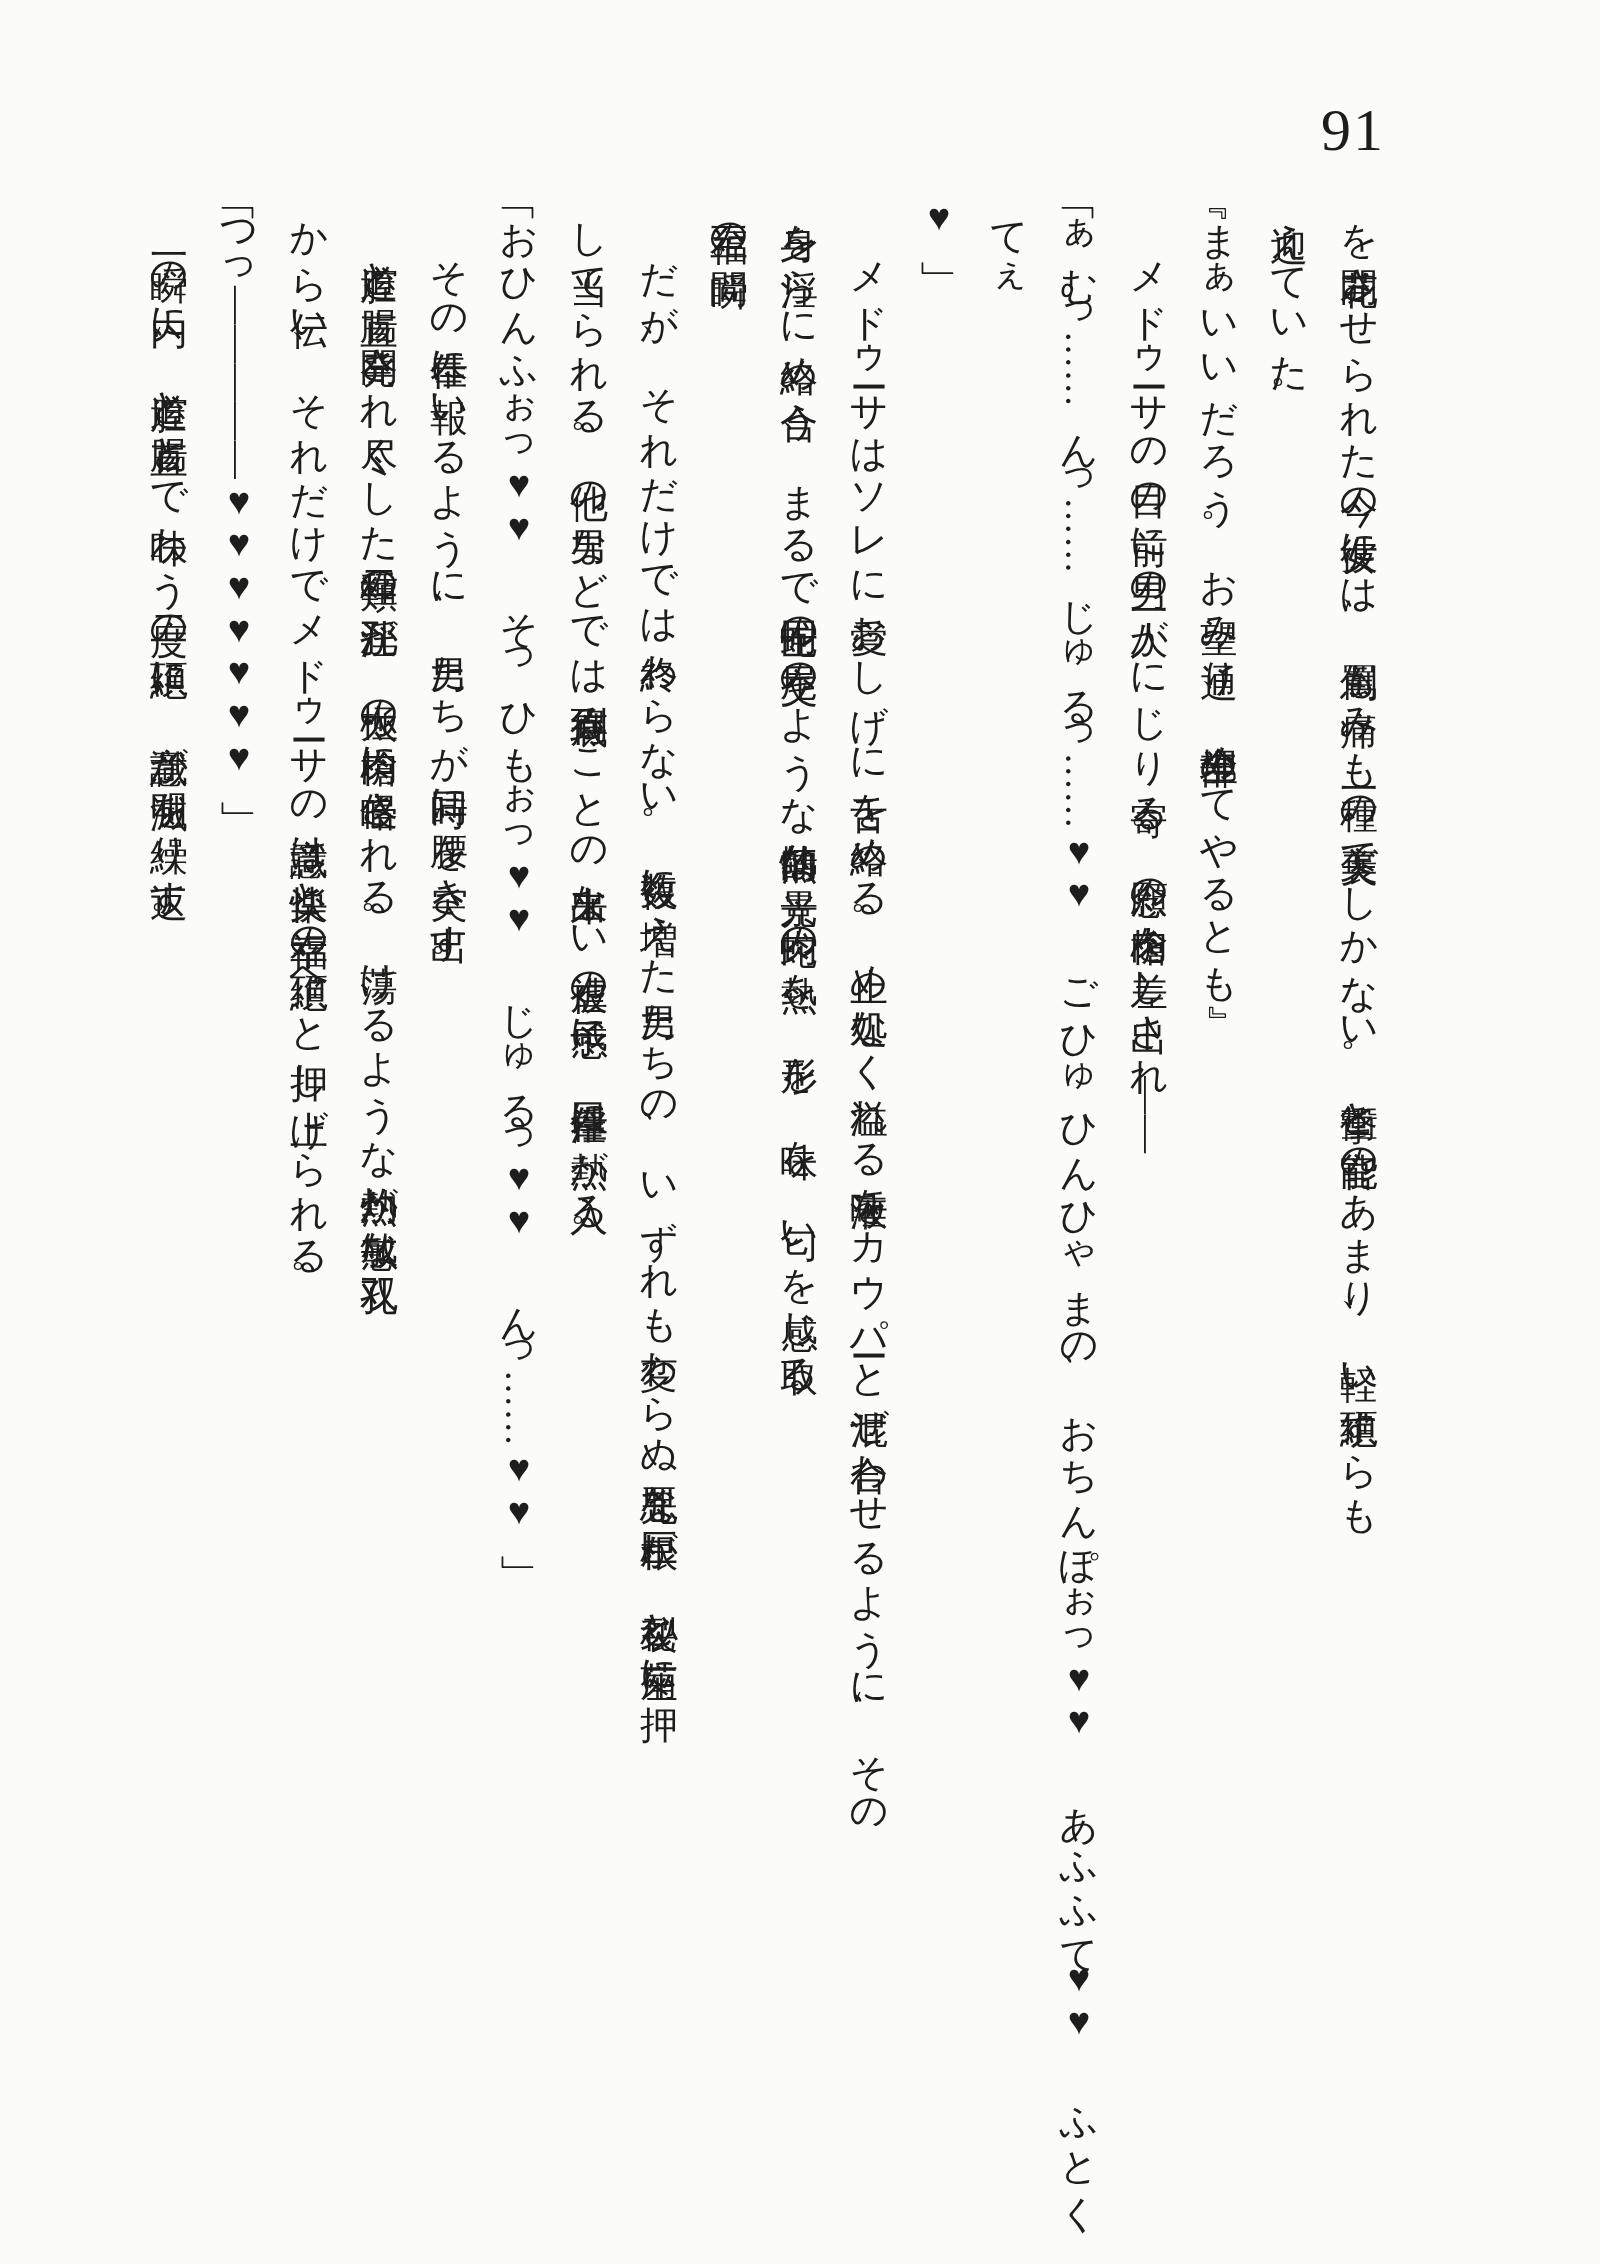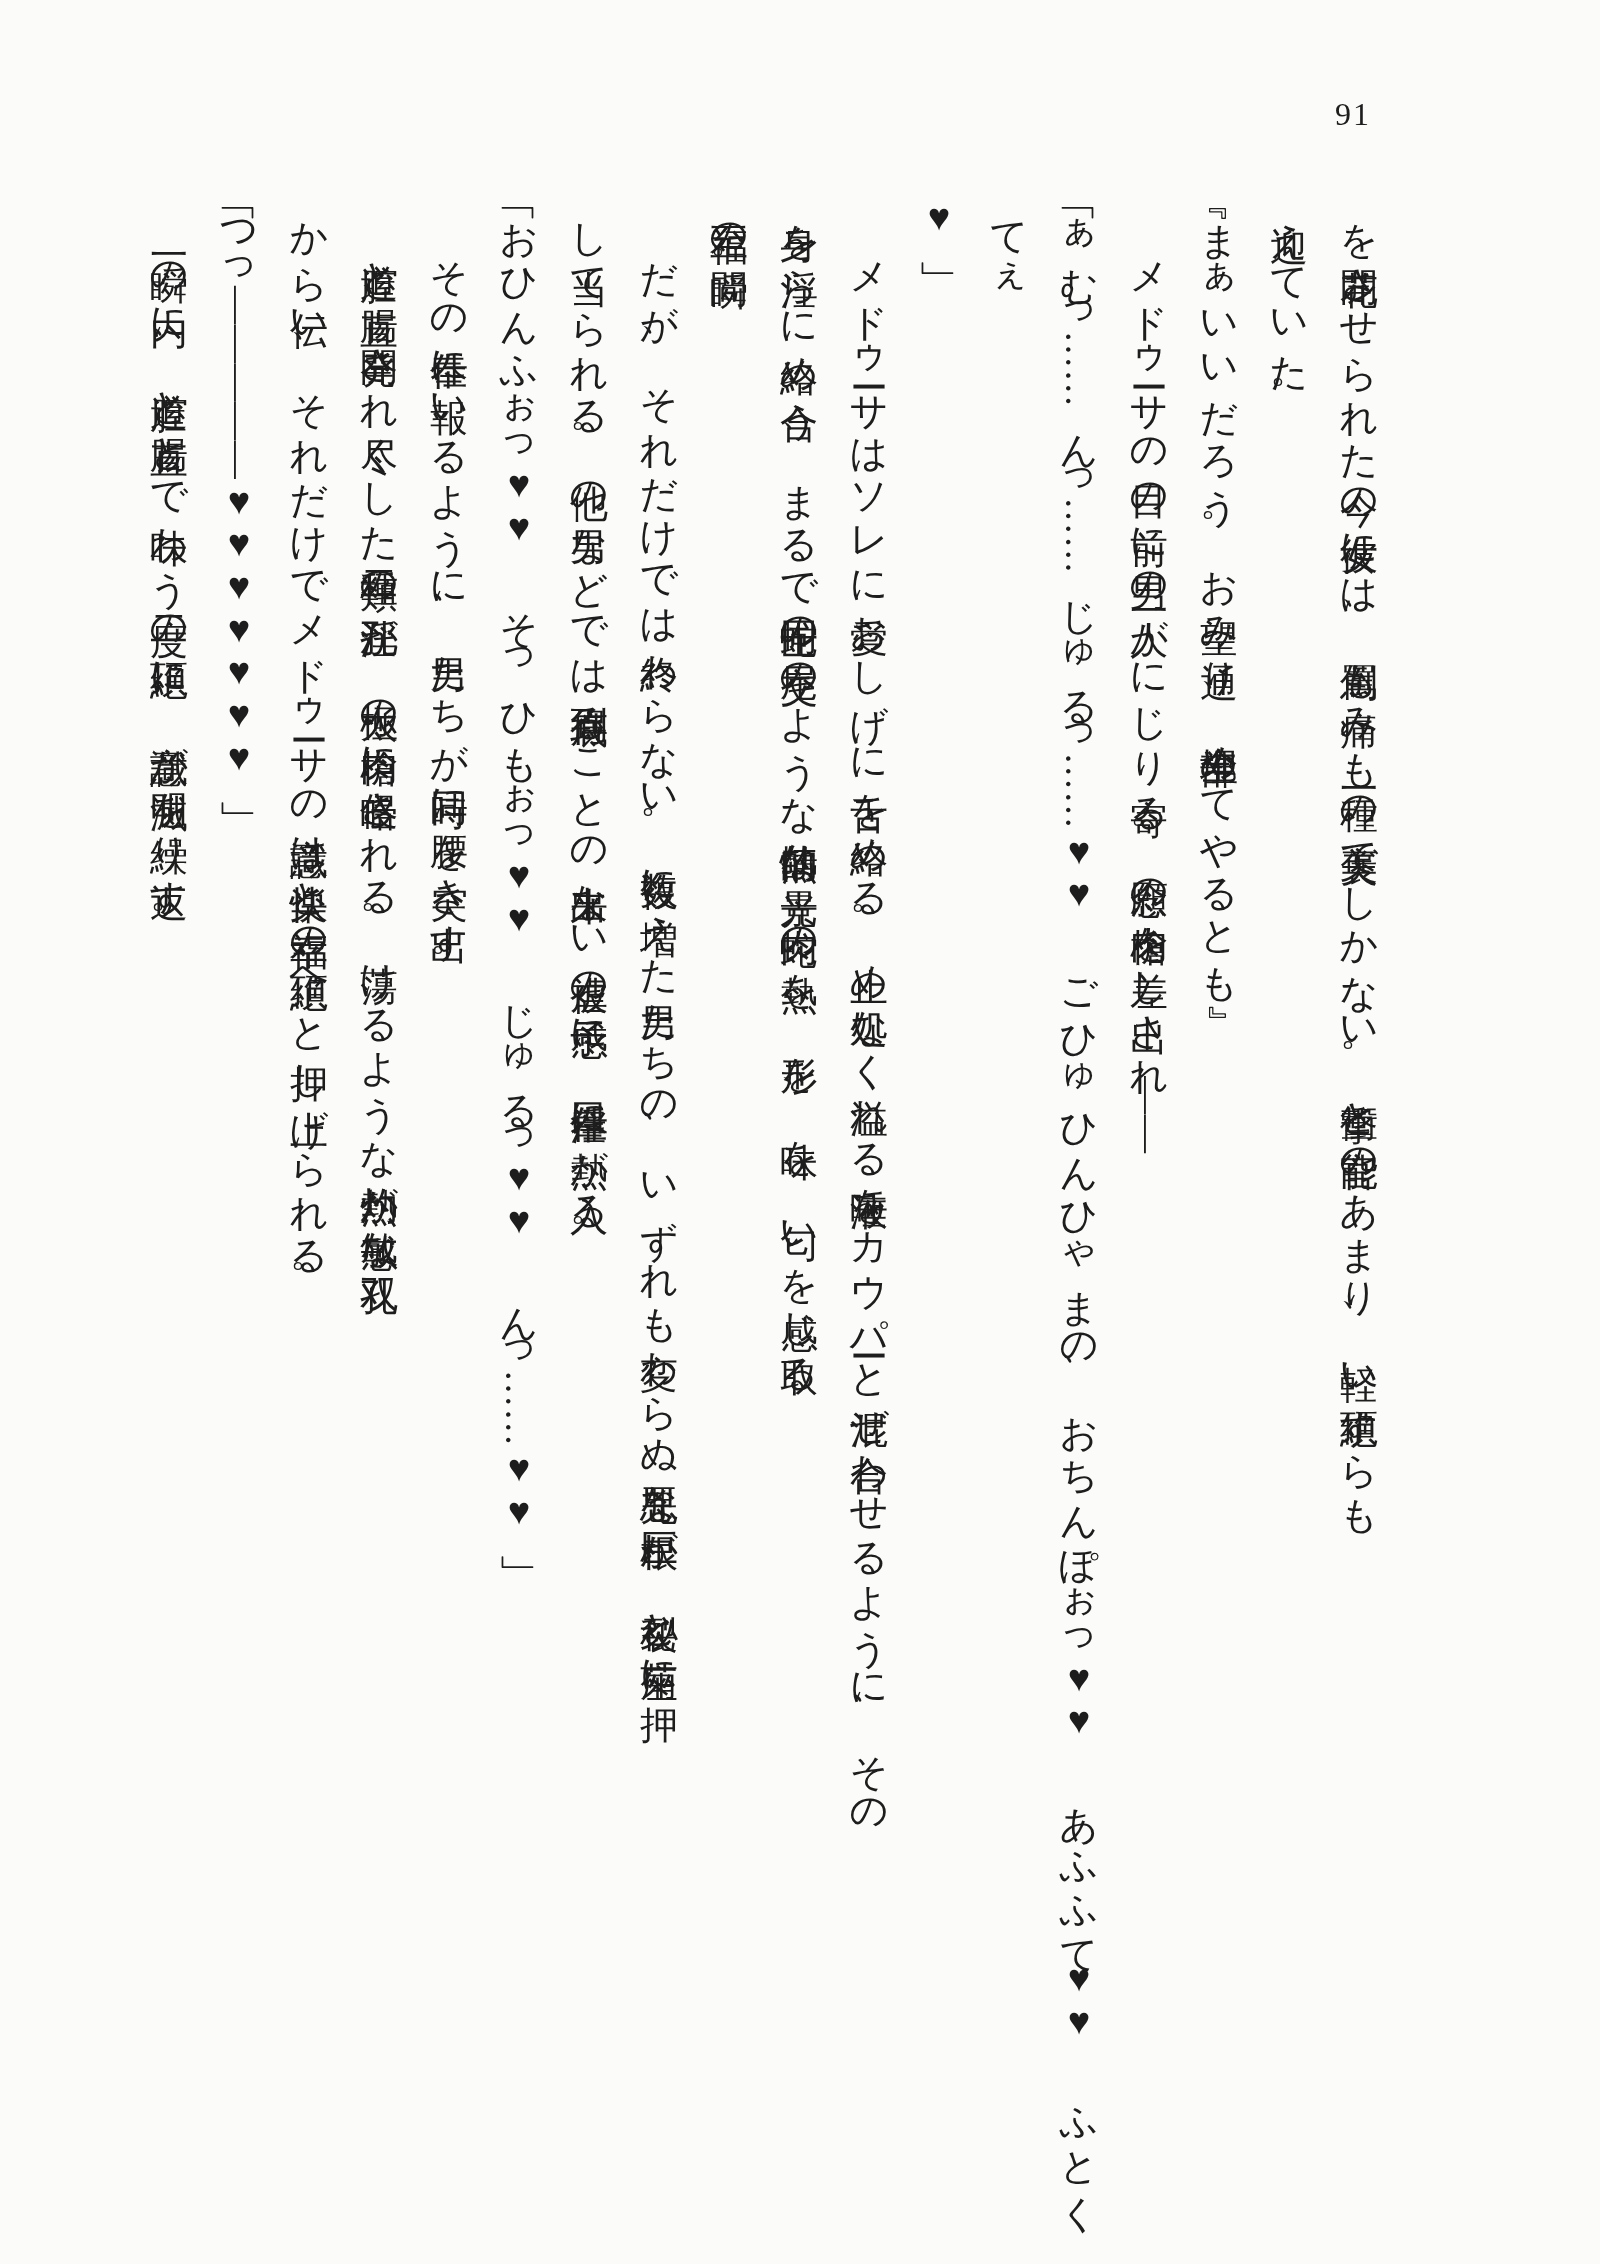--- a/index.html
+++ b/index.html
@@ -21,21 +21,21 @@
     position: absolute;
     inset: 0;
   }
   .page-number {
     position: absolute;
     top: 96px;
     left: 1310px;
     width: 86px;
     text-align: center;
     font-family: "Liberation Serif", "DejaVu Serif", serif;
-    font-size: 32px;
+    font-size: 60px;
     color: var(--ink);
     letter-spacing: 2px;
   }
   .text-block {
     position: absolute;
     top: 196px;
     right: 206px;
     width: 1194px;
     height: 2030px;
     writing-mode: vertical-rl;

